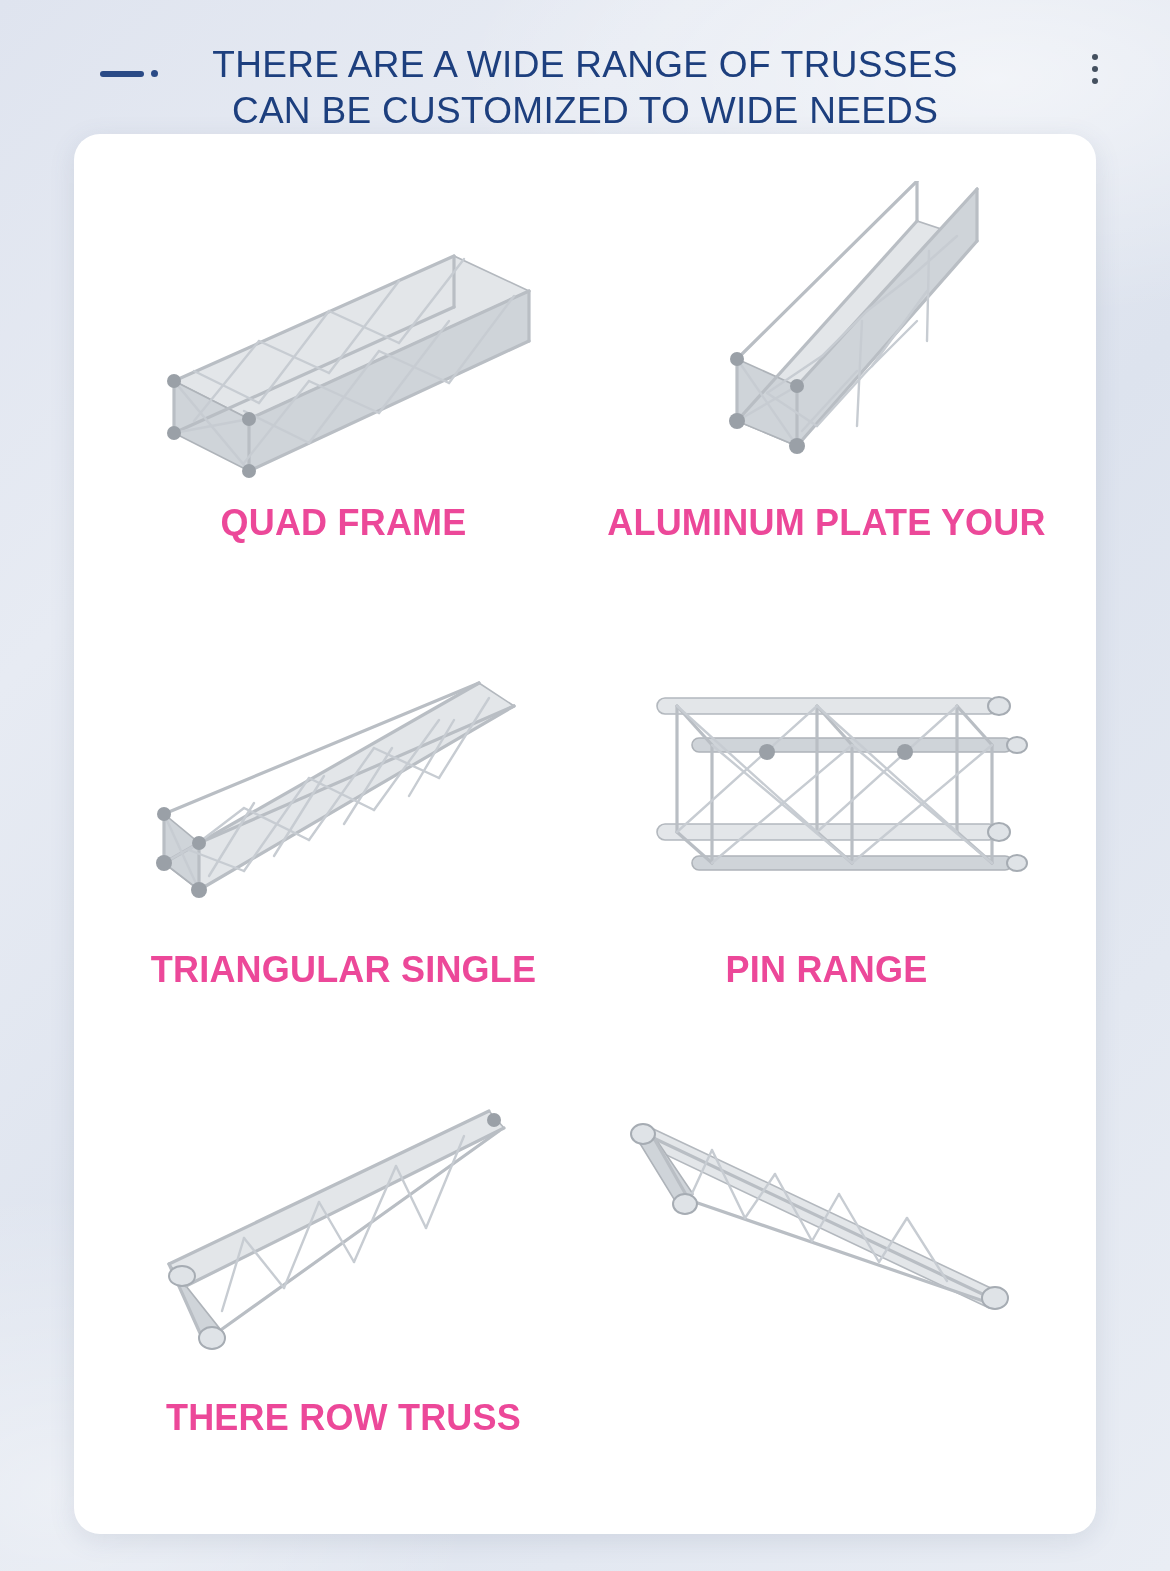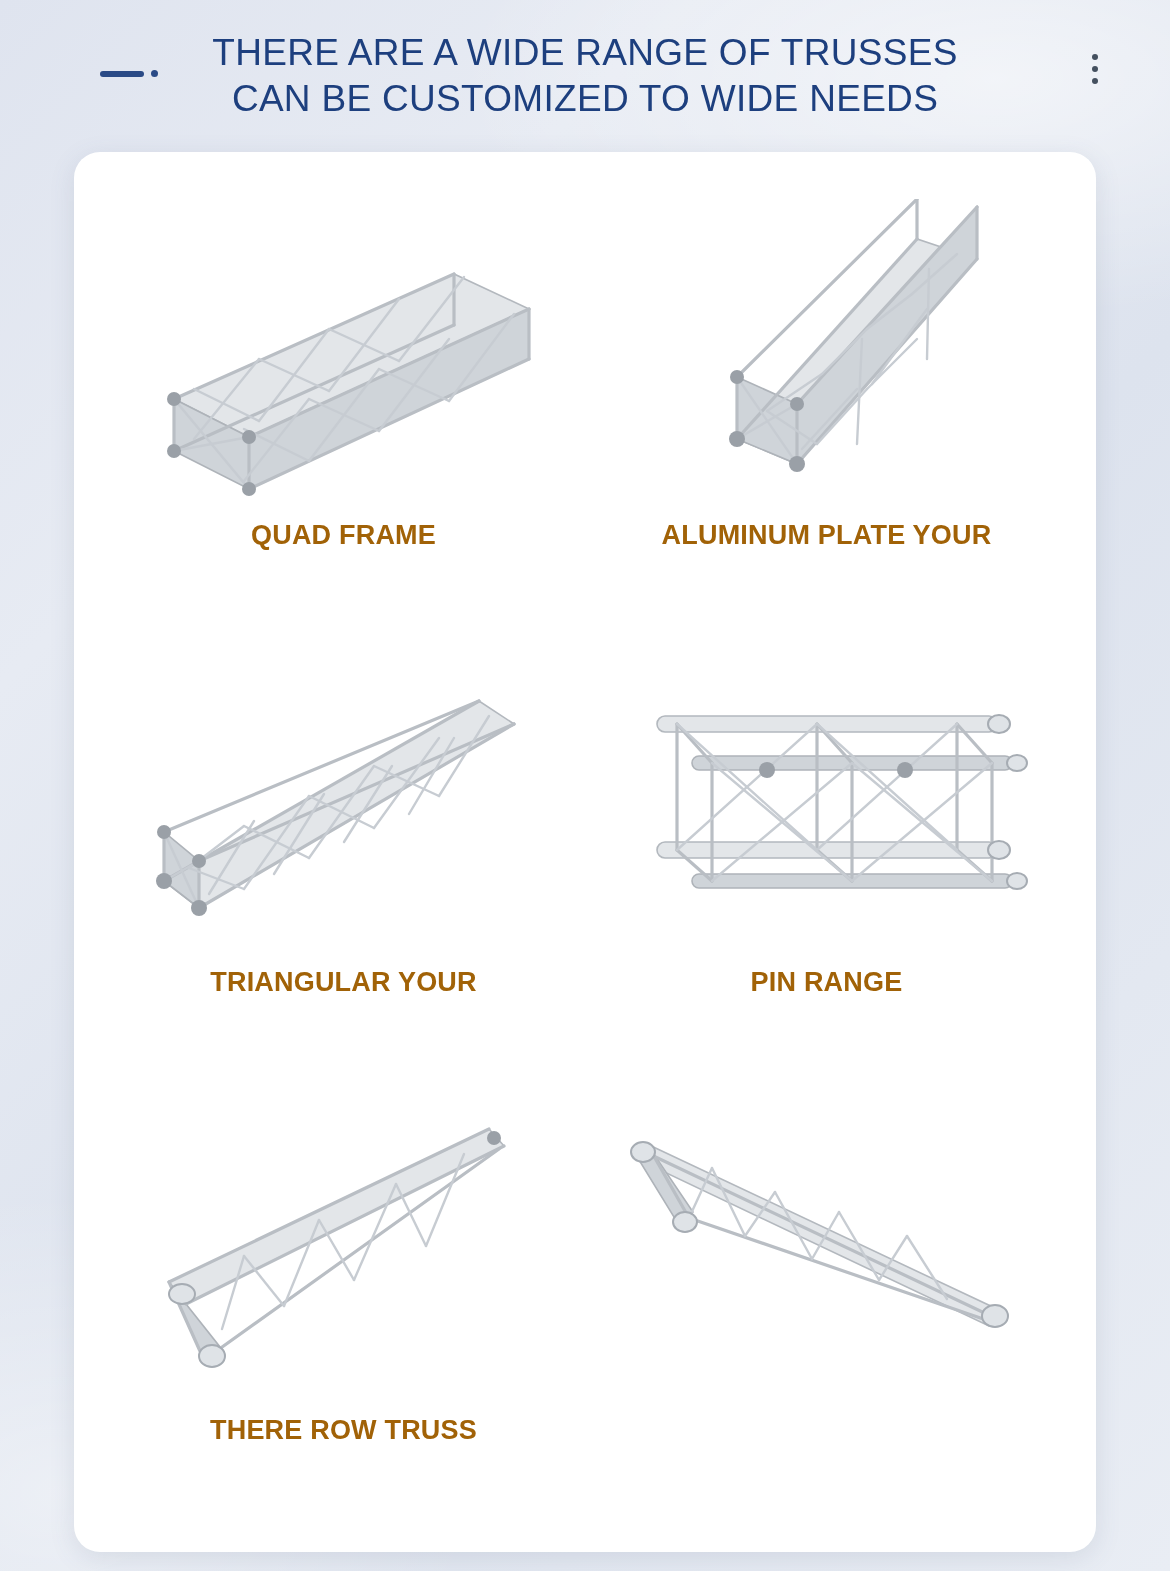--- a/index.html
+++ b/index.html
@@ -17,23 +17,23 @@
   .bg-sheen {
     position: absolute;
     inset: 0;
     background:
       radial-gradient(ellipse 900px 400px at 85% 5%, rgba(255,255,255,0.55), rgba(255,255,255,0) 60%),
       radial-gradient(ellipse 700px 500px at 5% 95%, rgba(255,255,255,0.45), rgba(255,255,255,0) 60%);
     pointer-events: none;
   }
   .header {
     position: relative;
-    height: 152px;
-    display: flex;
-    align-items: center;
+    height: 134px;
+    display: flex;
+    align-items: flex-end;
     justify-content: center;
   }
   .header-dash {
     position: absolute;
     left: 100px;
     top: 70px;
     display: flex;
     align-items: center;
     gap: 7px;
   }
@@ -100,22 +100,22 @@
     justify-content: flex-start;
   }
   .thumb {
     height: 330px;
     width: 100%;
     display: flex;
     align-items: center;
     justify-content: center;
   }
   .caption {
-    color: #a16207;
-    font-size: 27px;
+    color: #ec4899;
+    font-size: 36px;
     font-weight: 700;
     letter-spacing: 0.2px;
     text-align: center;
     margin-top: 6px;
   }
   svg { display: block; }
   .ln  { stroke: #b9bec4; stroke-width: 3.2; fill: none; stroke-linecap: round; }
   .ln2 { stroke: #c7ccd2; stroke-width: 2.4; fill: none; stroke-linecap: round; }
   .tube-lt { fill: #e3e6e9; stroke: #b3b8be; stroke-width: 1.6; }
   .tube-md { fill: #cfd4d9; stroke: #aeb3b9; stroke-width: 1.6; }
@@ -266,21 +266,21 @@
               <line x1="210" y1="196" x2="258" y2="120"></line>
               <line x1="275" y1="168" x2="320" y2="92"></line>
             </g>
             <circle class="node" cx="30" cy="235" r="8"></circle>
             <circle class="node" cx="65" cy="262" r="8"></circle>
             <circle class="node" cx="30" cy="186" r="7"></circle>
             <circle class="node" cx="65" cy="215" r="7"></circle>
           </g>
         </svg>
       </div>
-      <div class="caption">TRIANGULAR YOUR</div>
+      <div class="caption">TRIANGULAR SINGLE</div>
     </div>
 
     <div class="cell">
       <div class="thumb">
         <svg width="420" height="300" viewBox="0 0 420 300">
           <g>
             <rect class="tube-lt" x="40" y="70" width="340" height="16" rx="8"></rect>
             <rect class="tube-lt" x="40" y="196" width="340" height="16" rx="8"></rect>
             <rect class="tube-md" x="75" y="110" width="320" height="14" rx="7"></rect>
             <rect class="tube-md" x="75" y="228" width="320" height="14" rx="7"></rect>

